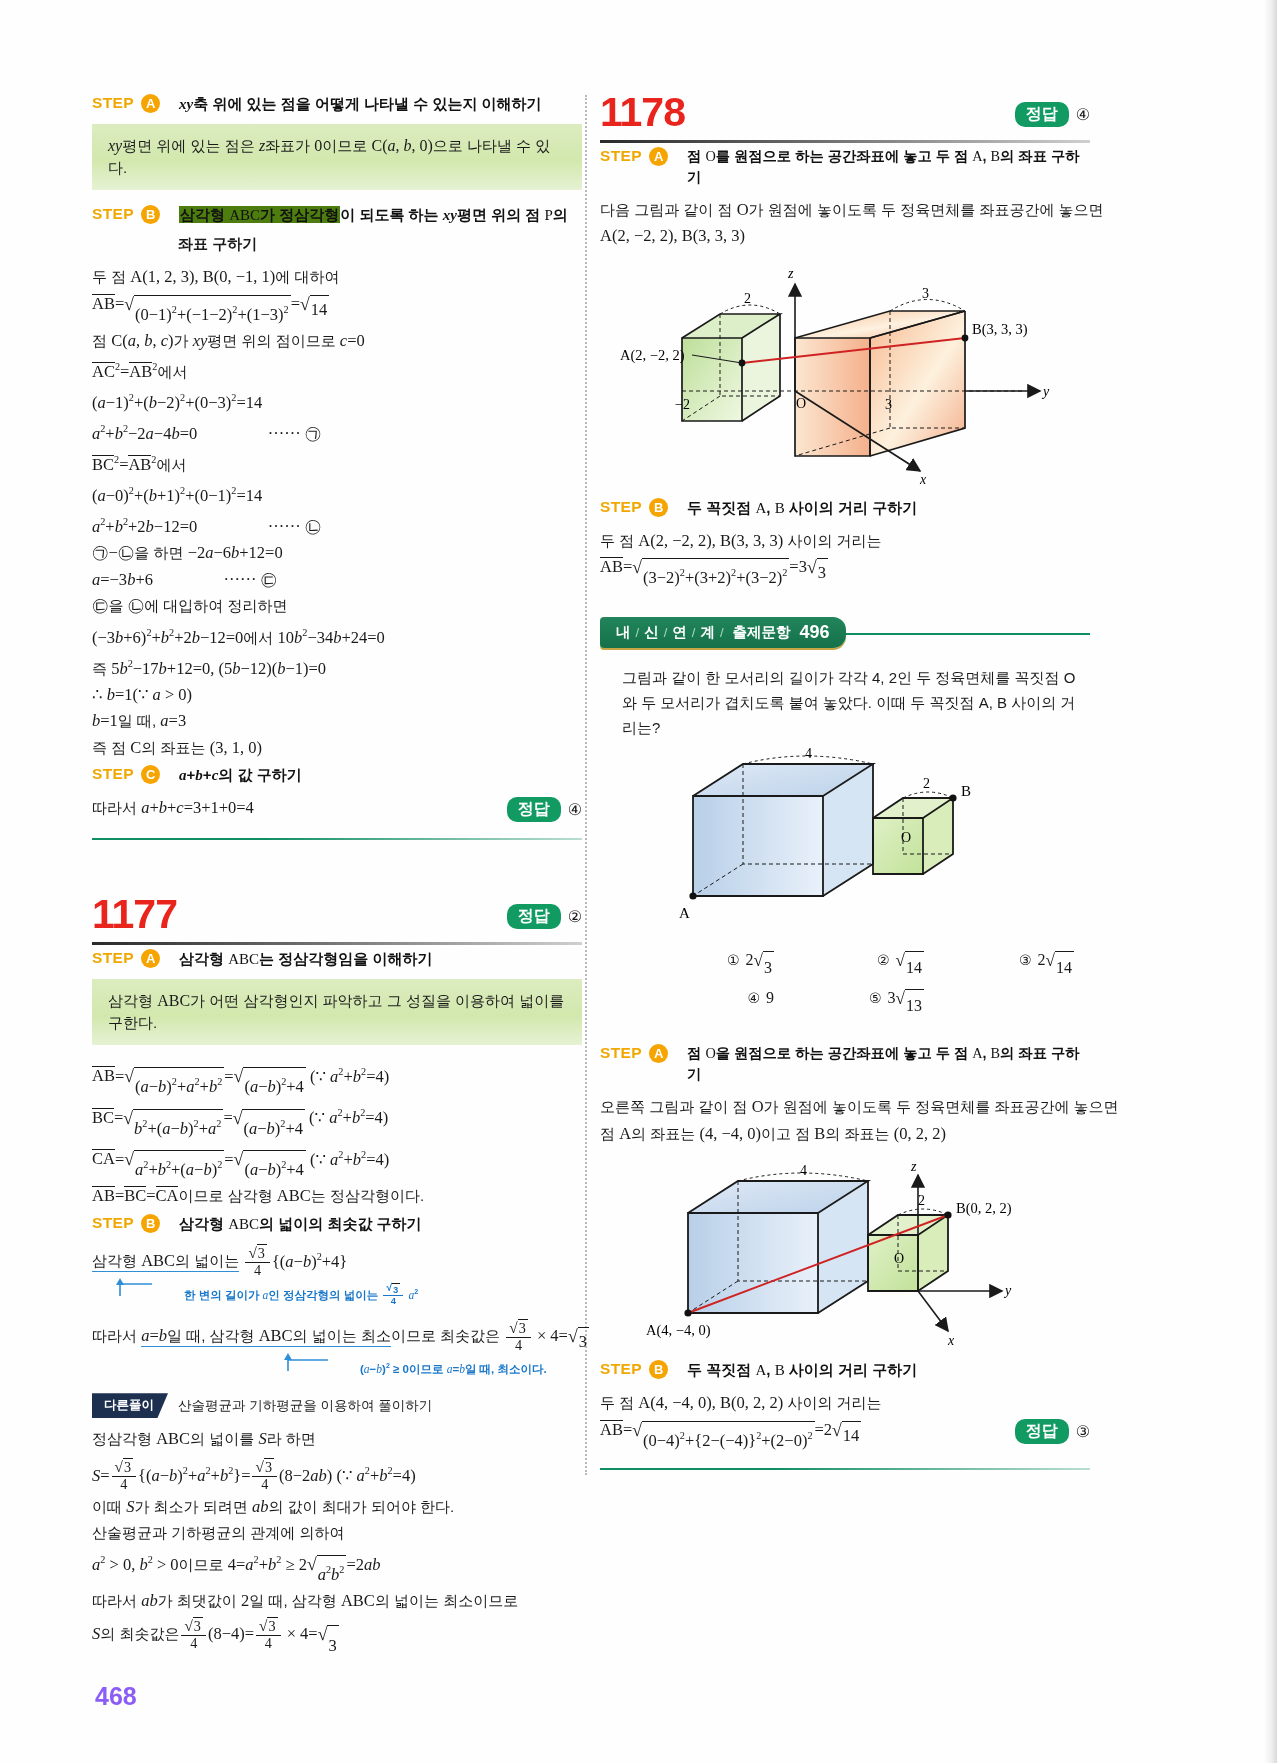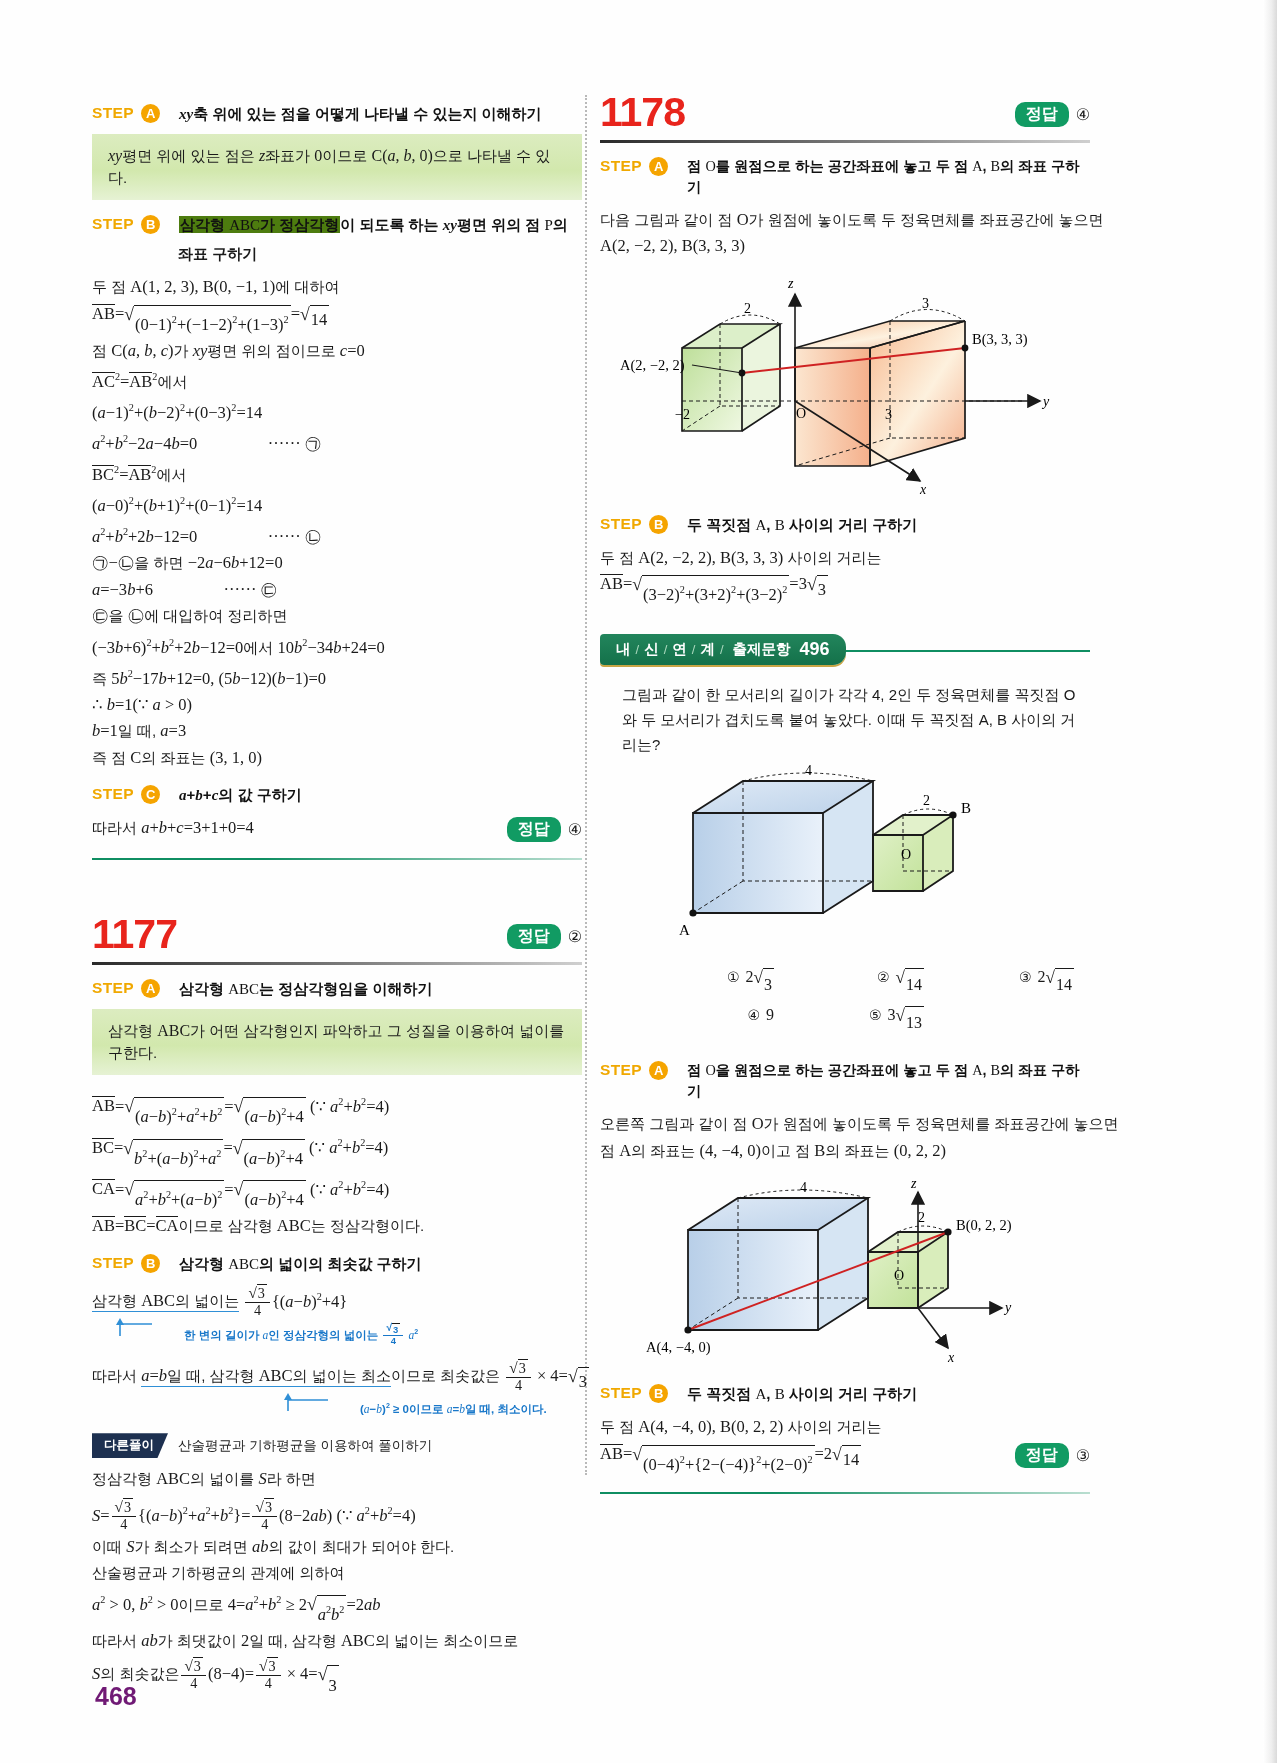--- a/index.html
+++ b/index.html
@@ -14,21 +14,21 @@
   
   .col{position:absolute;top:90px;width:490px;}
   .col-left{left:92px;}
   .col-right{left:600px;}
   .col-divider{
     position:absolute;left:585px;top:95px;width:1px;height:1380px;
     border-left:2px dotted #b9b9b9;
   }
 
   
-  .step{display:flex;align-items:flex-start;gap:7px;margin:13px 0 9px 0;}
+  .step{display:flex;align-items:flex-start;gap:7px;margin:3px 0 9px 0;}
   .step-word{
     font-family:"Liberation Sans","DejaVu Sans",sans-serif;
     font-weight:bold;font-size:15.5px;color:#f0a800;letter-spacing:.4px;
     line-height:20px;
   }
   .step-badge{
     width:19px;height:19px;border-radius:50%;
     background:#f5a400;color:#fff;
     font-family:"Liberation Sans","DejaVu Sans",sans-serif;
     font-weight:bold;font-size:13px;
@@ -134,21 +134,21 @@
   
   .qpara{font-family:"Liberation Sans","DejaVu Sans",sans-serif;font-size:15px;line-height:25px;margin-left:22px;}
 
   
   .fig{display:block;margin:6px auto;}
 
   
   .pageno{
     position:absolute;left:95px;bottom:52px;
     font-family:"Liberation Sans","DejaVu Sans",sans-serif;
-    font-weight:bold;font-size:25px;color:#701a75;
+    font-weight:bold;font-size:25px;color:#8b5cf6;
   }
   .edge{position:absolute;right:0;top:0;width:14px;height:1763px;
         background:linear-gradient(90deg,#ffffff 0%,#efefef 60%,#dadada 100%);}
 </style>
 </head>
 <body>
 
 <div class="page">
   <div class="edge"></div>
   <div class="col-divider"></div>

